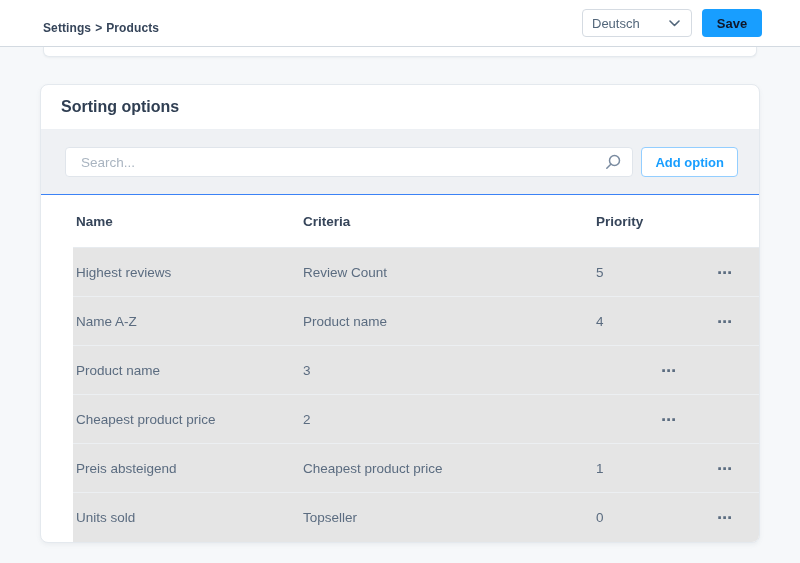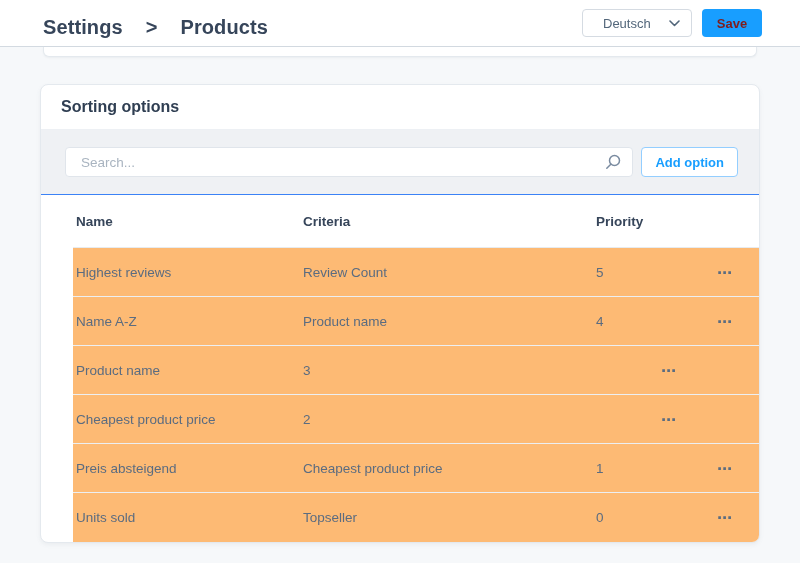--- a/index.html
+++ b/index.html
@@ -12,33 +12,33 @@
     font-size:13.5px;
   }
 
   
   .top-header{
     height:47px; background:#ffffff;
     border-bottom:1px solid #d3dae1;
     display:flex; align-items:center; justify-content:space-between;
     padding:0 38px 0 43px;
   }
-  .breadcrumb{ display:flex; align-items:center; gap:23px;
-    font-size:20px; font-weight:700; color:#36455a; letter-spacing:.1px;margin-top:9px; }
+  .breadcrumb{ display:flex; align-items:center; gap:4px;
+    font-size:12px; font-weight:700; color:#36455a; letter-spacing:.1px;margin-top:9px; }
   .breadcrumb .sep{ font-weight:600; color:#36455a; }
   .header-actions{ display:flex; align-items:center; gap:10px; }
   .lang-select{
     width:110px; height:28px; background:#fff;
     border:1px solid #d5dbe2; border-radius:4px;
     display:flex; align-items:center; justify-content:space-between;
-    padding:0 11px 0 20px; color:#52667a; font-size:13px; cursor:pointer;
+    padding:0 11px 0 9px; color:#52667a; font-size:13px; cursor:pointer;
   }
   .save-btn{
     height:28px; min-width:60px; padding:0 14px;
-    background:var(--accent); color:#7f1d1d; border:none; border-radius:4px;
+    background:var(--accent); color:#0f172a; border:none; border-radius:4px;
     font-family:inherit; font-size:13px; font-weight:700; cursor:pointer;
   }
 
   
   .partial-card{
     margin:0 43px; height:10px; background:#fff;
     border:1px solid #e4e9ee; border-top:none;
     border-radius:0 0 6px 6px;
     box-shadow:0 1px 2px rgba(99,112,132,.08);
   }
@@ -81,21 +81,21 @@
   
   .thead,.trow{
     display:grid;
     grid-template-columns:227px 293px 1fr 56px;
     align-items:center;
     padding:0 24px 0 3px;
     margin-left:32px;
   }
   .thead{ height:53px; border-bottom:1px solid #e7ebef;
     font-weight:700; color:#36455a; }
-  .trow{ height:49px; border-bottom:1px solid #eceff2; background:#fdba74; }
+  .trow{ height:49px; border-bottom:1px solid #eceff2; background:#e5e5e5; }
   .trow:last-child{ border-bottom:none; }
   .cell{ white-space:nowrap; overflow:hidden; text-overflow:ellipsis; }
   .c-actions{ justify-self:end; }
   .ctx-btn{
     background:none; border:none; cursor:pointer;
     color:#5b6c80; font-size:15px; font-weight:700;
     letter-spacing:1px; line-height:1; padding:4px 2px;
     font-family:inherit;
   }
 </style>

